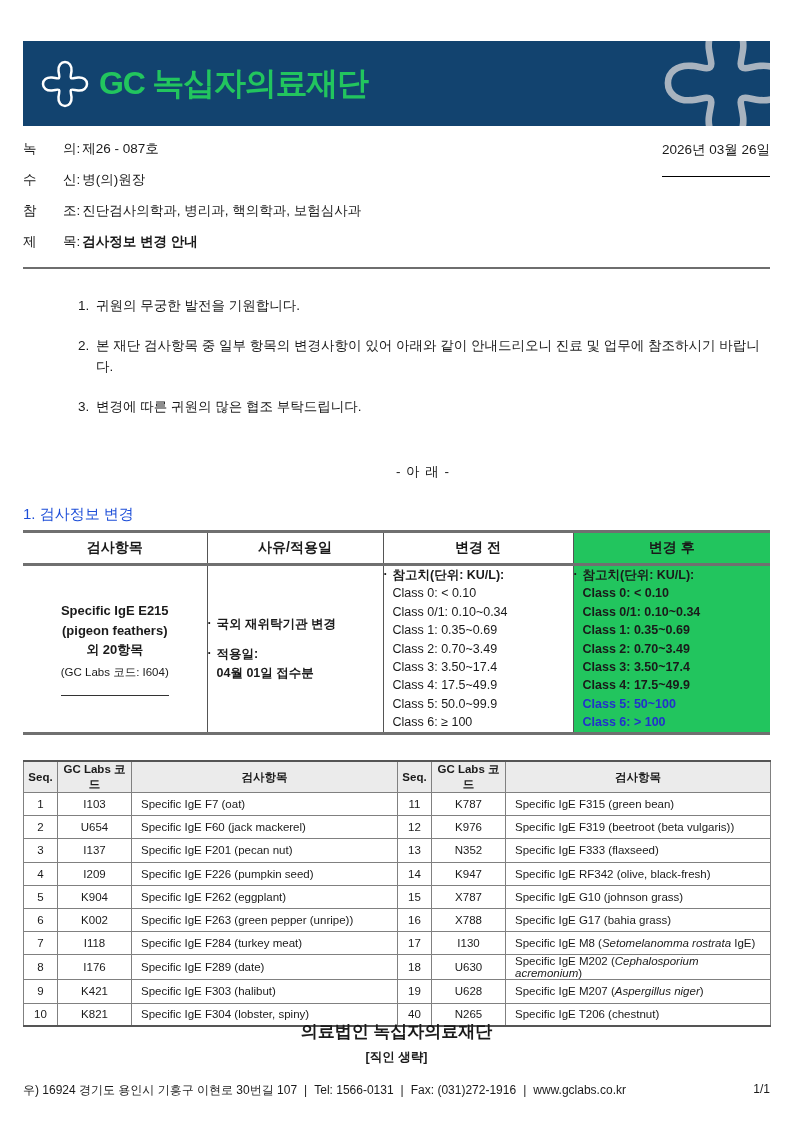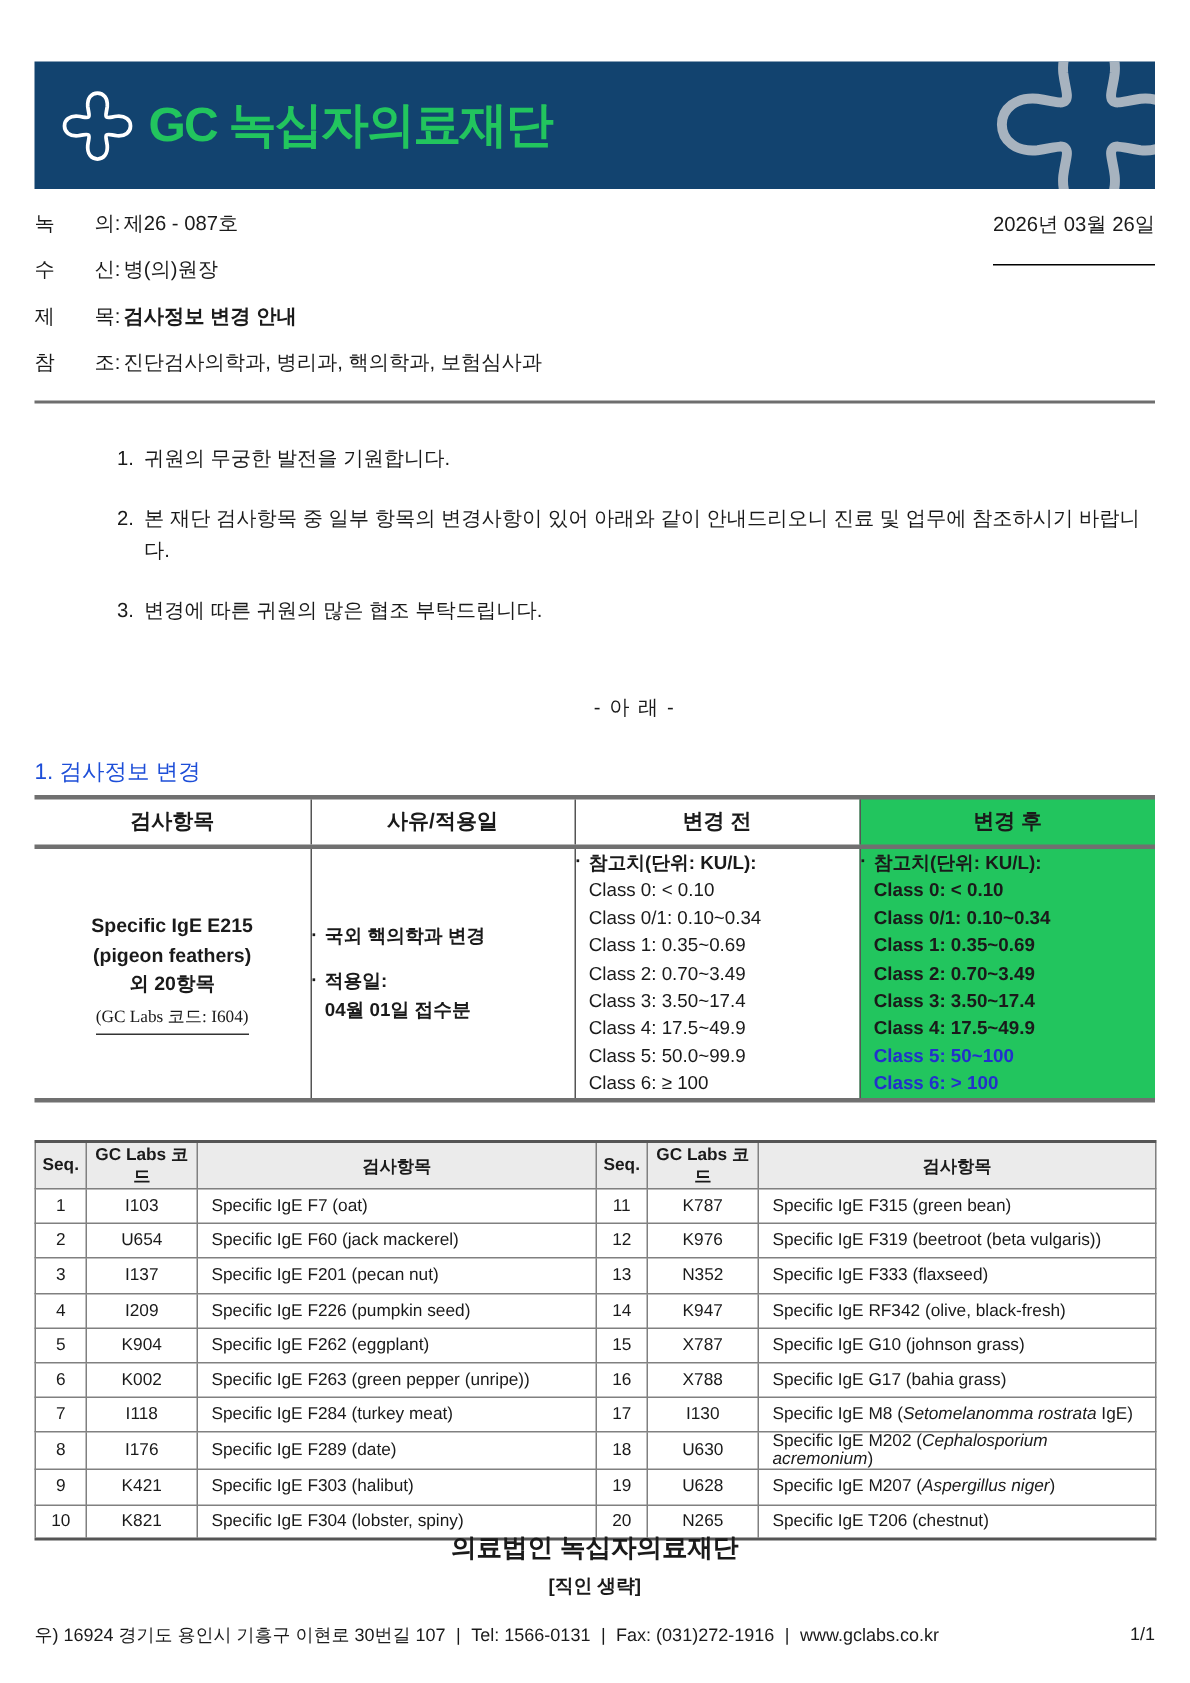--- a/index.html
+++ b/index.html
@@ -169,22 +169,21 @@
     font-size: 13px;
     font-weight: bold;
     line-height: 19.5px;
   }
   .cell-item .code {
     display: inline-block;
     margin-top: 3px;
     font-size: 11.5px;
     font-weight: normal;
     border-bottom: 1px solid #333;
-    padding-bottom: 1px;
-    font-family: Liberation Serif, serif;
+    padding-bottom: 13px;
   }
   .cell-reason {
     padding: 12px 4px 12px 18px;
     font-size: 12.5px;
     font-weight: bold;
     line-height: 19px;
   }
   .cell-reason .bullet-line { position: relative; padding-left: 9px; }
   .cell-reason .bullet-line::before {
     content: "·";
@@ -295,25 +294,25 @@
 </div>
 
 <div class="meta">
   <div class="meta-row">
     <span class="meta-label">녹</span><span class="meta-sep">의:</span><span class="meta-value">제26 - 087호</span>
     <span class="doc-date">2026년 03월 26일</span>
   </div>
   <div class="meta-row">
     <span class="meta-label">수</span><span class="meta-sep">신:</span><span class="meta-value">병(의)원장</span>
   </div>
+  <div class="meta-row">
+    <span class="meta-label">참</span><span class="meta-sep">조:</span><span class="meta-value">진단검사의학과, 병리과, 핵의학과, 보험심사과</span>
+  </div>
   <div class="meta-row subject">
     <span class="meta-label">제</span><span class="meta-sep">목:</span><span class="meta-value">검사정보 변경 안내</span>
-  </div>
-  <div class="meta-row">
-    <span class="meta-label">참</span><span class="meta-sep">조:</span><span class="meta-value">진단검사의학과, 병리과, 핵의학과, 보험심사과</span>
   </div>
 </div>
 
 <div class="rule"></div>
 
 <div class="body-block">
   <div class="para">
     <span class="num">1.</span>
     <span>귀원의 무궁한 발전을 기원합니다.</span>
   </div>
@@ -347,21 +346,21 @@
   </thead>
   <tbody>
     <tr>
       <td class="cell-item">
         <div>Specific IgE E215</div>
         <div>(pigeon feathers)</div>
         <div>외 20항목</div>
         <div class="code">(GC Labs 코드: I604)</div>
       </td>
       <td class="cell-reason">
-        <div class="bullet-line">국외 핵의학과 변경</div>
+        <div class="bullet-line">국외 재위탁기관 변경</div>
         <div class="gap"></div>
         <div class="bullet-line">적용일:</div>
         <div class="indent">04월 01일 접수분</div>
       </td>
       <td class="ref-list">
         <div class="ref-head">참고치(단위: KU/L):</div>
         <div class="ref-line">Class 0: &lt; 0.10</div>
         <div class="ref-line">Class 0/1: 0.10~0.34</div>
         <div class="ref-line">Class 1: 0.35~0.69</div>
         <div class="ref-line">Class 2: 0.70~3.49</div>
@@ -474,21 +473,21 @@
         <td class="code">K421</td>
         <td class="name">Specific IgE F303 (halibut)</td>
         <td class="seq">19</td>
         <td class="code">U628</td>
         <td class="name">Specific IgE M207 (<i>Aspergillus niger</i>)</td>
       </tr>
       <tr>
         <td class="seq">10</td>
         <td class="code">K821</td>
         <td class="name">Specific IgE F304 (lobster, spiny)</td>
-        <td class="seq">20</td>
+        <td class="seq">40</td>
         <td class="code">N265</td>
         <td class="name">Specific IgE T206 (chestnut)</td>
       </tr>
     </tbody>
 </table>
 
 <div class="footer-org">의료법인 녹십자의료재단</div>
 <div class="footer-seal">[직인 생략]</div>
 <div class="footer-contact">
   <span>우) 16924 경기도 용인시 기흥구 이현로 30번길 107</span><span class="sep">|</span><span>Tel: 1566-0131</span><span class="sep">|</span><span>Fax: (031)272-1916</span><span class="sep">|</span><span>www.gclabs.co.kr</span>

